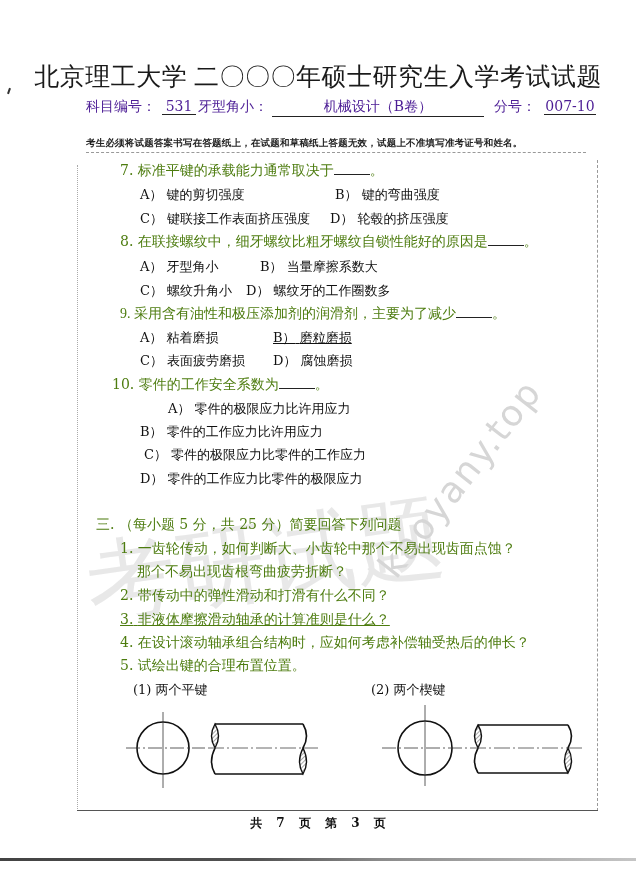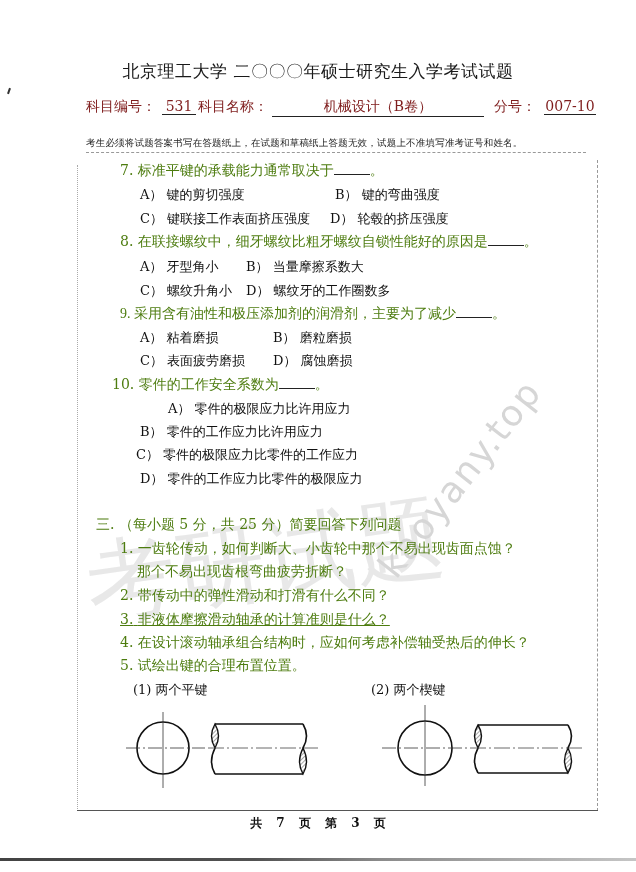--- a/index.html
+++ b/index.html
@@ -2,24 +2,24 @@
 <html><head>
 <meta charset="utf-8">
 <style>
   html, body { margin: 0; padding: 0; background: #ffffff; }
   body {
     width: 636px; height: 872px; position: relative; overflow: hidden;
     font-family: "DejaVu Serif", "Liberation Serif", serif;
     color: #111;
   }
   .abs { position: absolute; white-space: nowrap; }
-  .title { left: 0; width: 636px; top: 60px; text-align: center; font-size: 17px; letter-spacing: 0.5px; color: #1a1a1a; }
-  .meta-row { top: 98px; font-size: 14px; color: #7f1d1d; }
+  .title { left: 0; width: 636px; top: 60px; text-align: center; font-size: 25px; letter-spacing: 0.5px; color: #1a1a1a; font-family: Liberation Serif, serif; }
+  .meta-row { top: 98px; font-size: 14px; color: #4c1d95; }
   .u { display: inline-block; border-bottom: 1px solid #222; text-align: center; }
-  .notice { left: 86px; top: 137px; font-size: 9.5px; font-weight: normal; color: #222; letter-spacing: 0.2px; }
+  .notice { left: 86px; top: 137px; font-size: 9.5px; font-weight: bold; color: #222; letter-spacing: 0.2px; }
   .notice-line { left: 86px; top: 152px; width: 500px; border-top: 1px dashed #999; }
   .box-left { left: 77px; top: 165px; height: 646px; border-left: 1px dotted #aaa; }
   .box-right { left: 597px; top: 160px; height: 651px; border-left: 1px dashed #999; }
   .box-bottom { left: 77px; top: 810px; width: 521px; border-top: 1.5px solid #555; }
   .q { font-size: 14px; color: #4d7c0f; }
   .opt { font-size: 13px; color: #111; }
   .blank { display: inline-block; width: 36px; border-bottom: 1px solid #222; height: 12px; vertical-align: baseline; }
   .footer { left: 0; width: 636px; top: 815px; text-align: center; font-size: 12px; font-weight: bold; word-spacing: 10px; }
   .scan-bottom { left: 0; top: 858px; width: 636px; height: 3px; background: linear-gradient(90deg,#222 0%,#333 40%,#777 60%,#bbb 100%); opacity: .85; }
   .watermark { color: #d6d6d6; font-family: "DejaVu Sans", sans-serif; }
@@ -30,21 +30,21 @@
 </head>
 <body>
 
 <div class="abs watermark wm-cal" style="left:85px;top:500px;transform:rotate(-8deg);">考研试题</div>
 <div class="abs watermark wm-site">kaoyany.top</div>
 
 <div class="abs title">北京理工大学 二〇〇〇年硕士研究生入学考试试题</div>
 
 <div class="abs meta-row" style="left:86px;">科目编号：</div>
 <div class="abs meta-row u" style="left:162px;width:34px;">531</div>
-<div class="abs meta-row" style="left:198px;">科目名称：</div>
+<div class="abs meta-row" style="left:198px;">牙型角小：</div>
 <div class="abs meta-row u" style="left:272px;width:212px;">机械设计（B卷）</div>
 <div class="abs meta-row" style="left:494px;">分号：</div>
 <div class="abs meta-row u" style="left:544px;width:52px;">007-10</div>
 
 <div class="abs notice">考生必须将试题答案书写在答题纸上，在试题和草稿纸上答题无效，试题上不准填写准考证号和姓名。</div>
 <div class="abs notice-line"></div>
 
 <div class="abs box-left"></div>
 <div class="abs box-right"></div>
 <div class="abs box-bottom"></div>
@@ -56,40 +56,40 @@
 <div class="abs opt" style="left:140px;top:186px;"><span>A）</span> <span>键的剪切强度</span></div>
 <div class="abs opt" style="left:335px;top:186px;"><span>B）</span> <span>键的弯曲强度</span></div>
 <div class="abs opt" style="left:140px;top:210px;"><span>C）</span> <span>键联接工作表面挤压强度</span></div>
 <div class="abs opt" style="left:330px;top:210px;"><span>D）</span> <span>轮毂的挤压强度</span></div>
 
 <div class="abs q" style="left:120px;top:233px;">
   <span>8.</span>
   <span>在联接螺纹中，细牙螺纹比粗牙螺纹自锁性能好的原因是</span><span class="blank"></span><span>。</span>
 </div>
 <div class="abs opt" style="left:140px;top:258px;"><span>A）</span> <span>牙型角小</span></div>
-<div class="abs opt" style="left:246px;top:258px;"><span>B）</span> <span>当量摩擦系数大</span></div>
+<div class="abs opt" style="left:260px;top:258px;"><span>B）</span> <span>当量摩擦系数大</span></div>
 <div class="abs opt" style="left:140px;top:282px;"><span>C）</span> <span>螺纹升角小</span></div>
 <div class="abs opt" style="left:246px;top:282px;"><span>D）</span> <span>螺纹牙的工作圈数多</span></div>
 
 <div class="abs q" style="left:120px;top:305px;font-family:Liberation Serif, serif;">
   <span>9.</span>
   <span>采用含有油性和极压添加剂的润滑剂，主要为了减少</span><span class="blank"></span><span>。</span>
 </div>
 <div class="abs opt" style="left:140px;top:329px;"><span>A）</span> <span>粘着磨损</span></div>
-<div class="abs opt" style="left:273px;top:329px;"><span>B）</span> <span>磨粒磨损</span></div>
+<div class="abs opt" style="left:273px;top:329px;text-decoration:underline;"><span>B）</span> <span>磨粒磨损</span></div>
 <div class="abs opt" style="left:140px;top:352px;"><span>C）</span> <span>表面疲劳磨损</span></div>
 <div class="abs opt" style="left:273px;top:352px;"><span>D）</span> <span>腐蚀磨损</span></div>
 
 <div class="abs q" style="left:112px;top:376px;">
   <span>10.</span>
   <span>零件的工作安全系数为</span><span class="blank"></span><span>。</span>
 </div>
 <div class="abs opt" style="left:140px;top:400px;margin-left:28px;"><span>A）</span> <span>零件的极限应力比许用应力</span></div>
 <div class="abs opt" style="left:140px;top:423px;"><span>B）</span> <span>零件的工作应力比许用应力</span></div>
-<div class="abs opt" style="left:136px;top:446px;"><span>C）</span> <span>零件的极限应力比零件的工作应力</span></div>
+<div class="abs opt" style="left:144px;top:446px;"><span>C）</span> <span>零件的极限应力比零件的工作应力</span></div>
 <div class="abs opt" style="left:140px;top:470px;"><span>D）</span> <span>零件的工作应力比零件的极限应力</span></div>
 
 <div class="abs q" style="left:96px;top:516px;">三. （每小题 5 分，共 25 分）简要回答下列问题</div>
 <div class="abs q" style="left:120px;top:540px;"><span>1.</span> <span>一齿轮传动，如何判断大、小齿轮中那个不易出现齿面点蚀？</span></div>
 <div class="abs q" style="left:137px;top:563px;">那个不易出现齿根弯曲疲劳折断？</div>
 <div class="abs q" style="left:120px;top:587px;"><span>2.</span> <span>带传动中的弹性滑动和打滑有什么不同？</span></div>
 <div class="abs q" style="left:120px;top:611px;text-decoration:underline;"><span>3.</span> <span>非液体摩擦滑动轴承的计算准则是什么？</span></div>
 <div class="abs q" style="left:120px;top:634px;"><span>4.</span> <span>在设计滚动轴承组合结构时，应如何考虑补偿轴受热后的伸长？</span></div>
 <div class="abs q" style="left:120px;top:657px;"><span>5.</span> <span>试绘出键的合理布置位置。</span></div>
 

